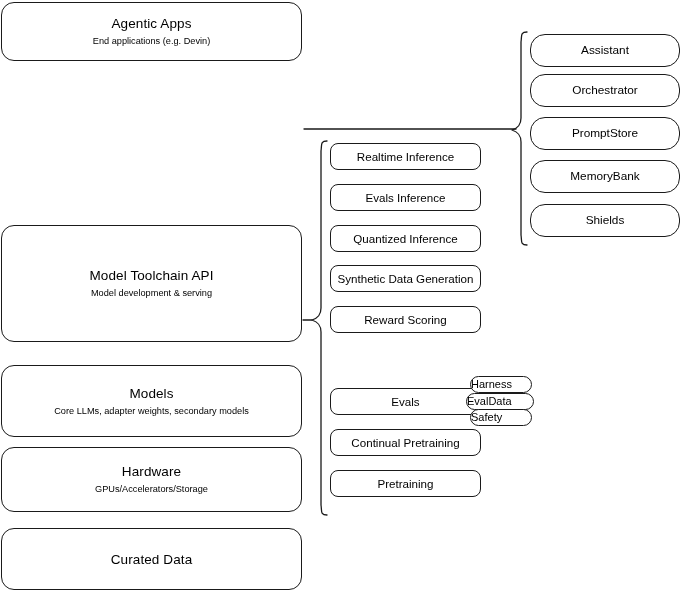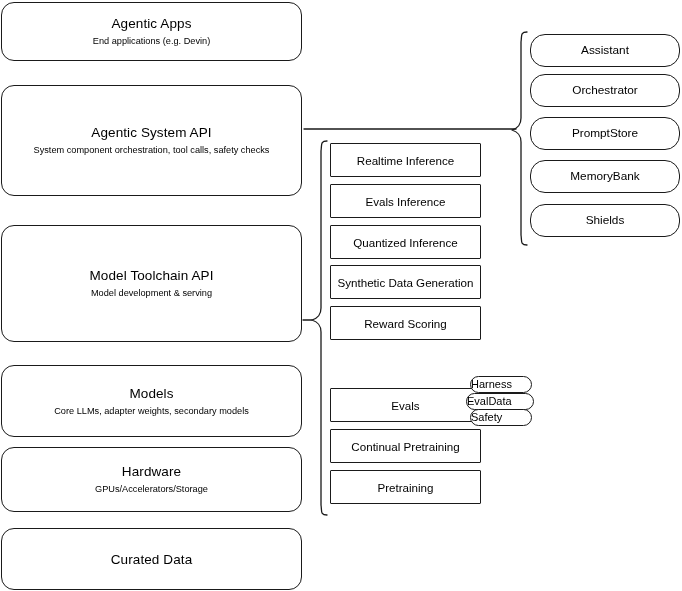--- a/index.html
+++ b/index.html
@@ -49,22 +49,22 @@
   .layer .subtitle {
     font-size: 9.2px;
     line-height: 13px;
     margin-top: 3px;
   }
 
   
   .mid {
     left: 330px;
     width: 151px;
-    height: 34px;
-    border-radius: 1px;
+    height: 27px;
+    border-radius: 8px;
     z-index: 3;
   }
   .mid .title {
     font-size: 11.6px;
     line-height: 15px;
   }
 
   
   .right {
     left: 530px;
@@ -131,24 +131,20 @@
                L 521 235
                C 522 241, 520 245, 527 245"></path>
     </g>
   </svg>
 
   <div class="box layer" style="top:2px;height:59px">
     <div class="title">Agentic Apps</div>
     <div class="subtitle">End applications (e.g. Devin)</div>
   </div>
 
-  <div class="box layer" style="top:85px;height:111px">
-    <div class="title">Agentic System API</div>
-    <div class="subtitle">System component orchestration, tool calls, safety checks</div>
-  </div>
 
   <div class="box layer" style="top:225px;height:117px">
     <div class="title">Model Toolchain API</div>
     <div class="subtitle">Model development &amp; serving</div>
   </div>
 
   <div class="box layer" style="top:365px;height:72px">
     <div class="title">Models</div>
     <div class="subtitle">Core LLMs, adapter weights, secondary models</div>
   </div>

